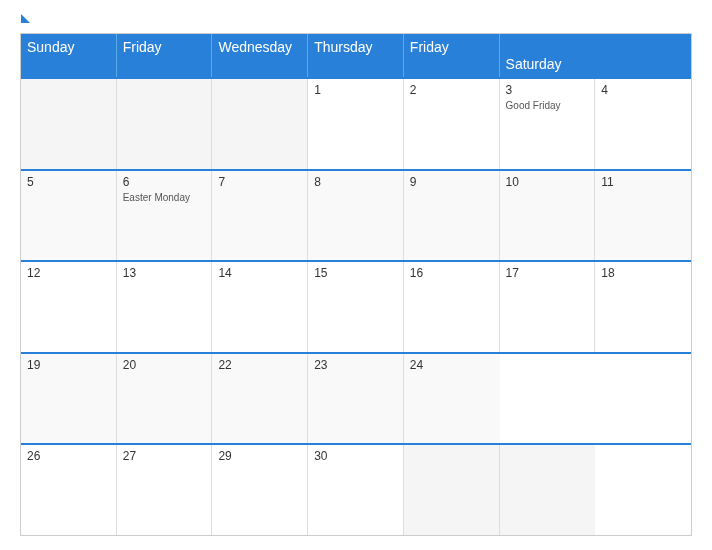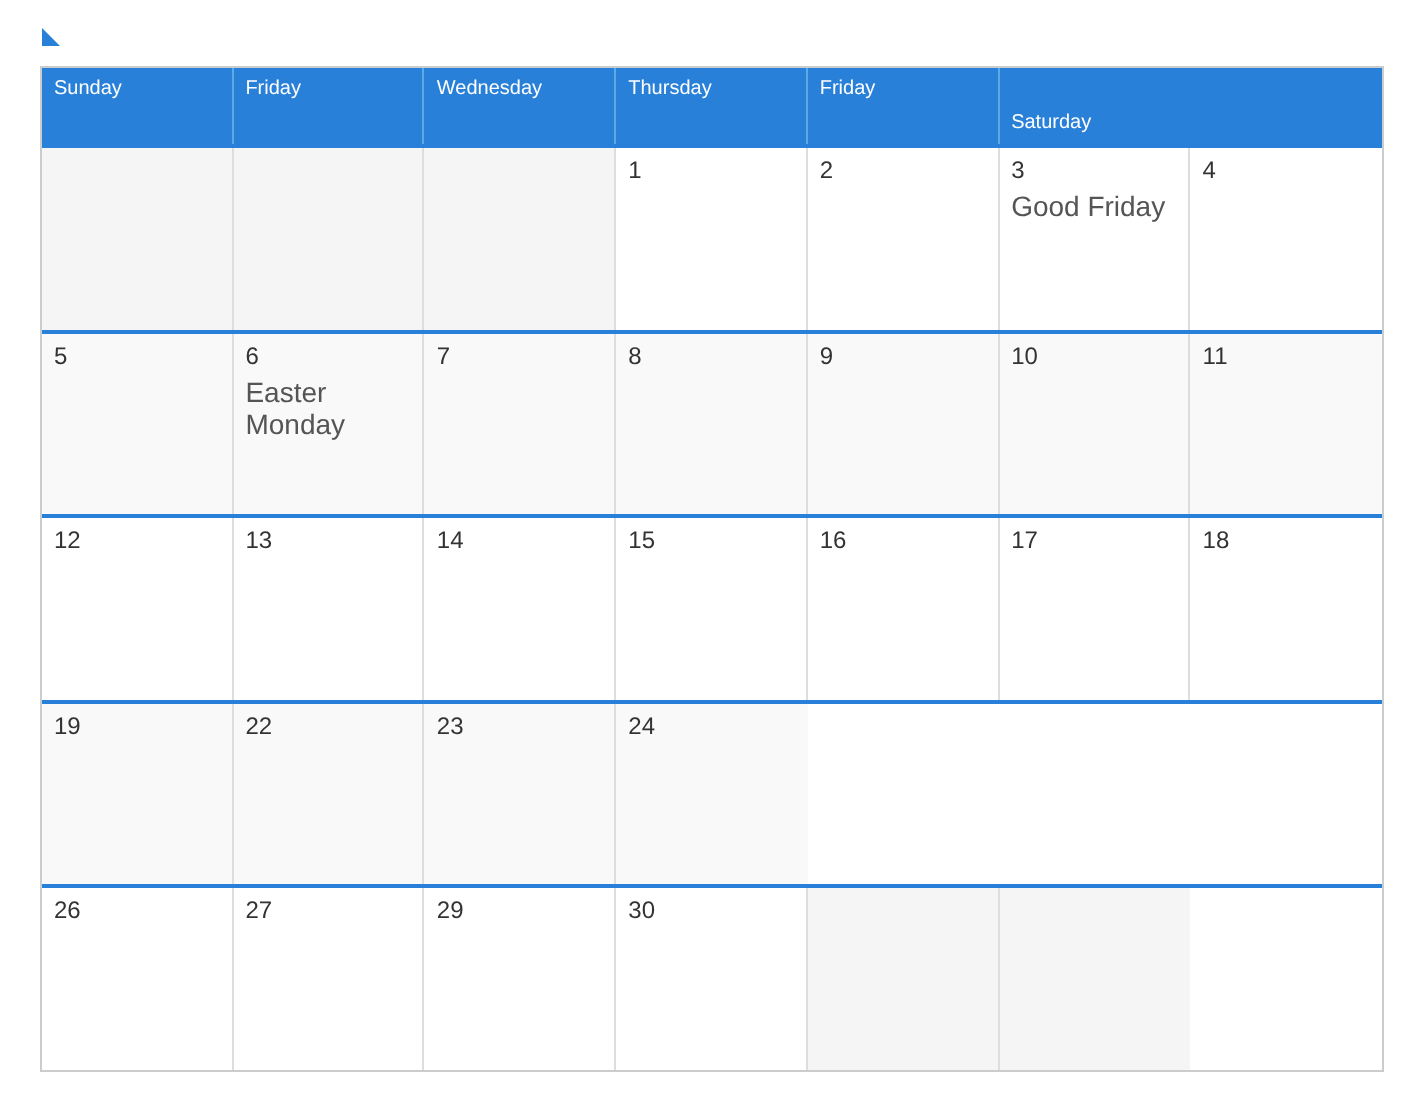--- a/index.html
+++ b/index.html
@@ -69,21 +69,21 @@
       flex-direction: column;
       border: 1px solid #ccc;
     }
     .day-headers {
       display: grid;
       grid-template-columns: repeat(7, 1fr);
       background: #2980d9;
     }
     .day-header {
       color: #fff;
-      font-size: 10px;
+      font-size: 14px;
       padding: 5px 6px;
       font-weight: normal;
       border-right: 1px solid #5aaae8;
     }
     .day-header:last-child {
       border-right: none;
       margin-top: 17px;
     }
     .weeks {
       flex: 1;
@@ -111,21 +111,21 @@
     }
     .day-cell.empty {
       background: #f5f5f5;
     }
     .day-num {
       font-size: 12px;
       color: #333;
       margin-bottom: 2px;
     }
     .holiday-label {
-      font-size: 14px;
+      font-size: 10px;
       color: #555;
       margin-top: 1px;
     }
     .week-row:nth-child(even) .day-cell {
       background: #f9f9f9;
     }
     .week-row:nth-child(even) .day-cell.empty {
       background: #efefef;
     }
   </style>
@@ -218,20 +218,23 @@
           </div>
           <div class="day-cell">
             <span class="day-num">18</span>
           </div>
         </div>
         <div class="week-row">
           <div class="day-cell">
             <span class="day-num">19</span>
           </div>
           <div class="day-cell">
+            <span class="day-num">20</span>
+          </div>
+          <div class="day-cell">
             <span class="day-num">22</span>
           </div>
           <div class="day-cell">
             <span class="day-num">23</span>
           </div>
           <div class="day-cell">
             <span class="day-num">24</span>
           </div>
         </div>
         <div class="week-row">

